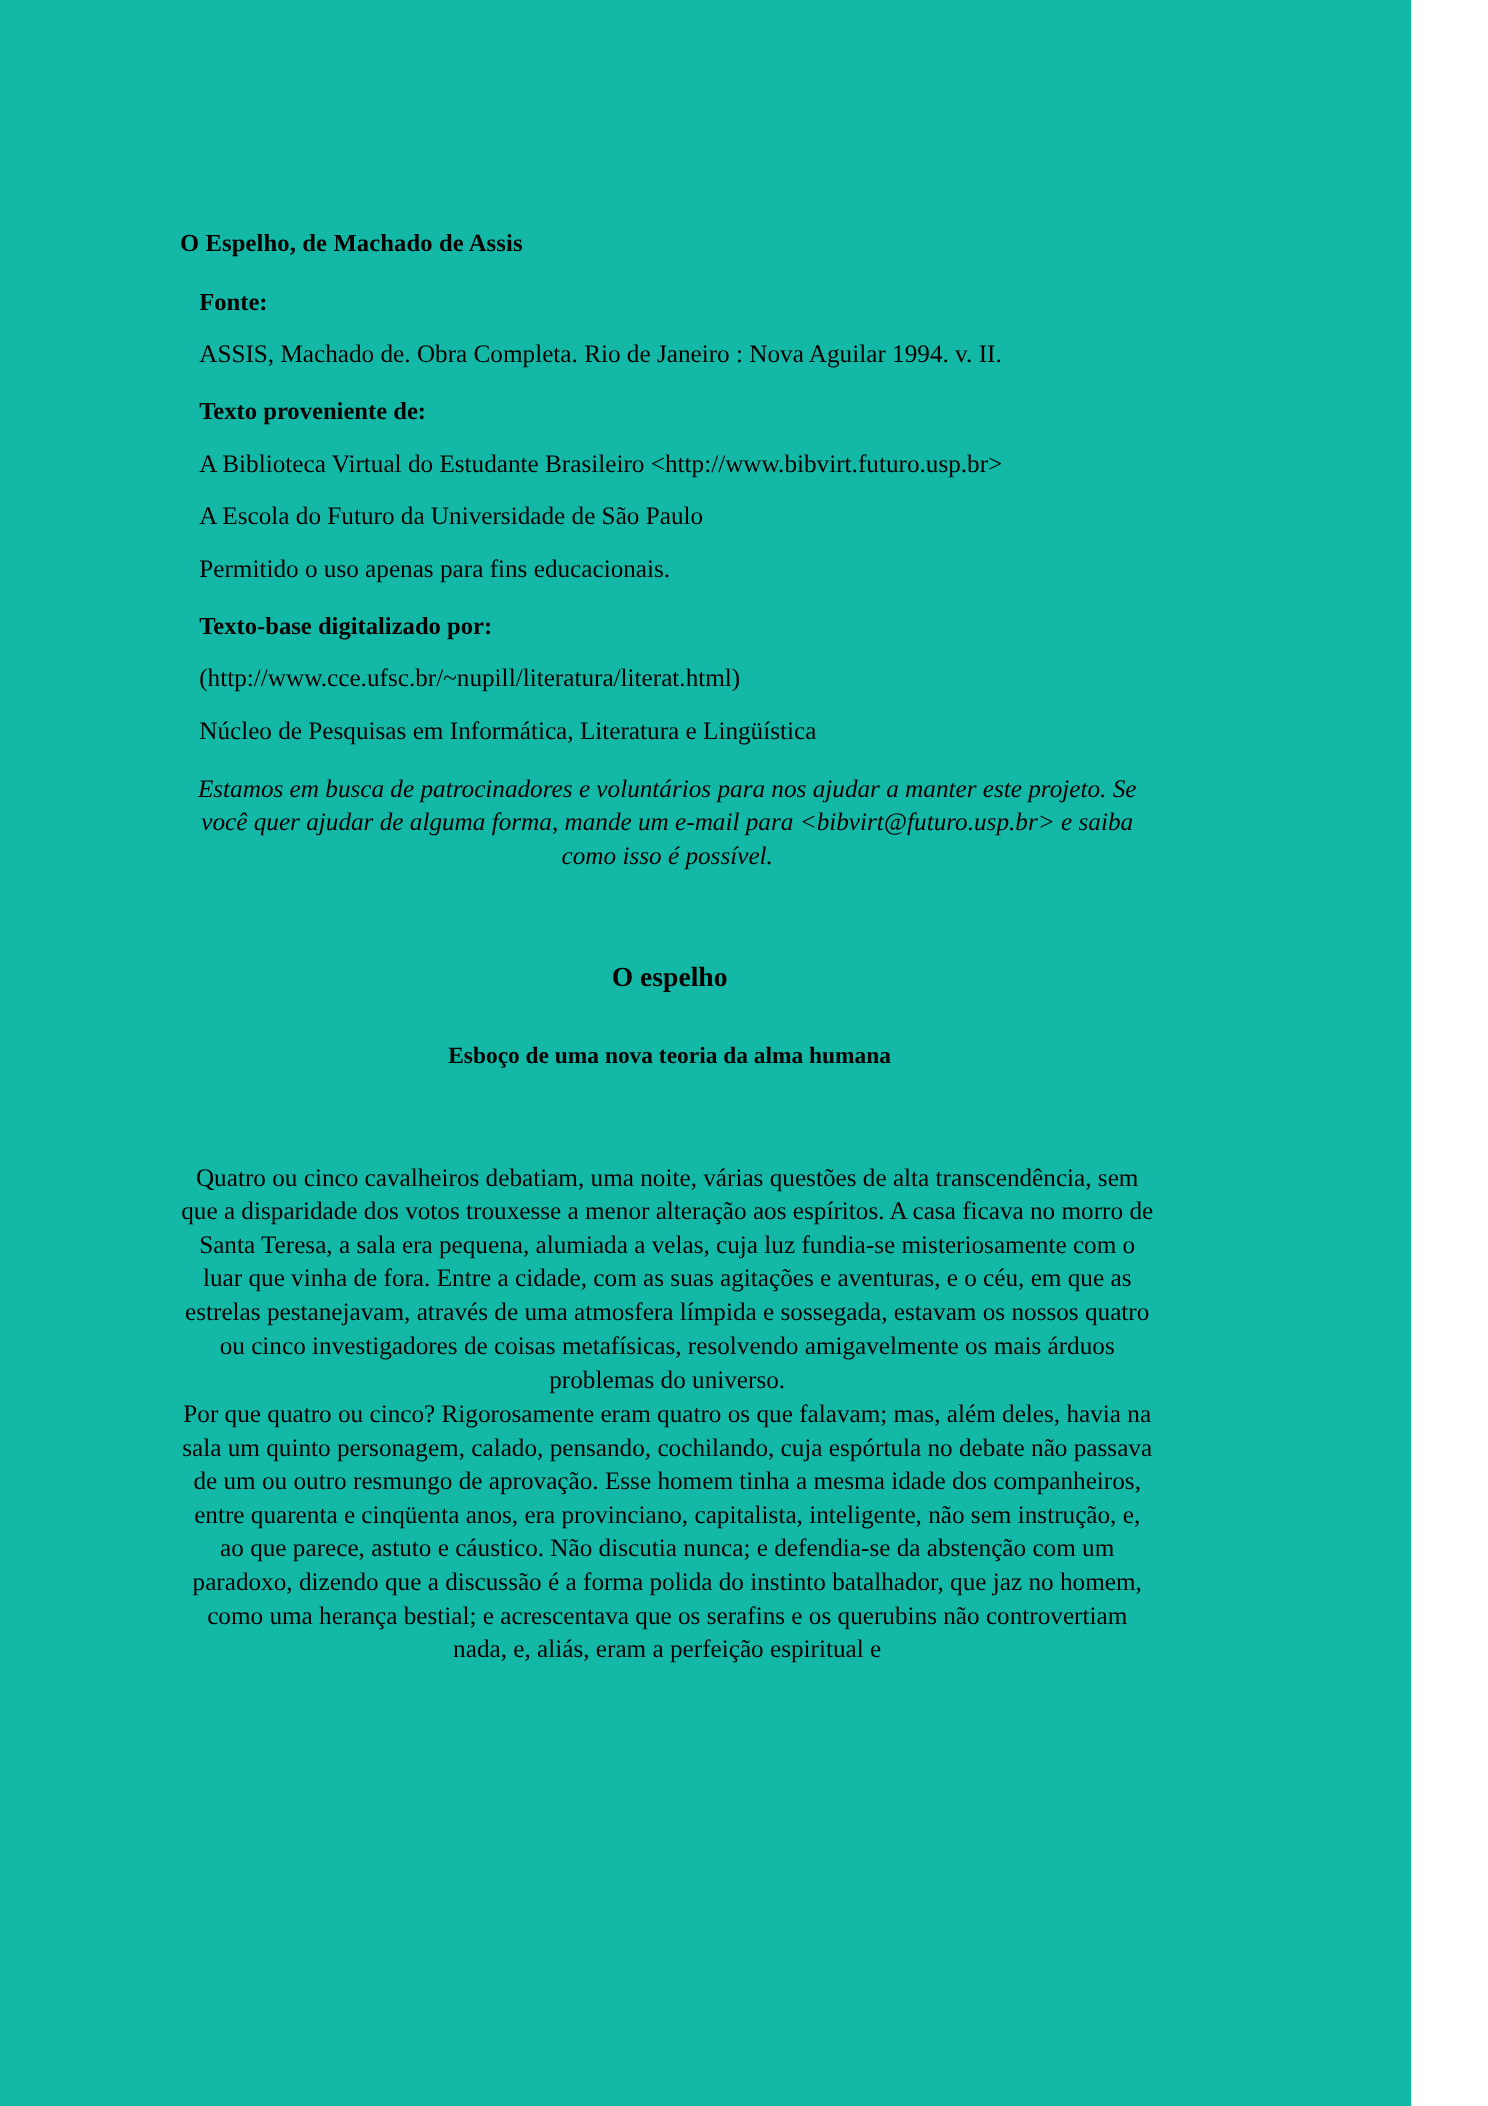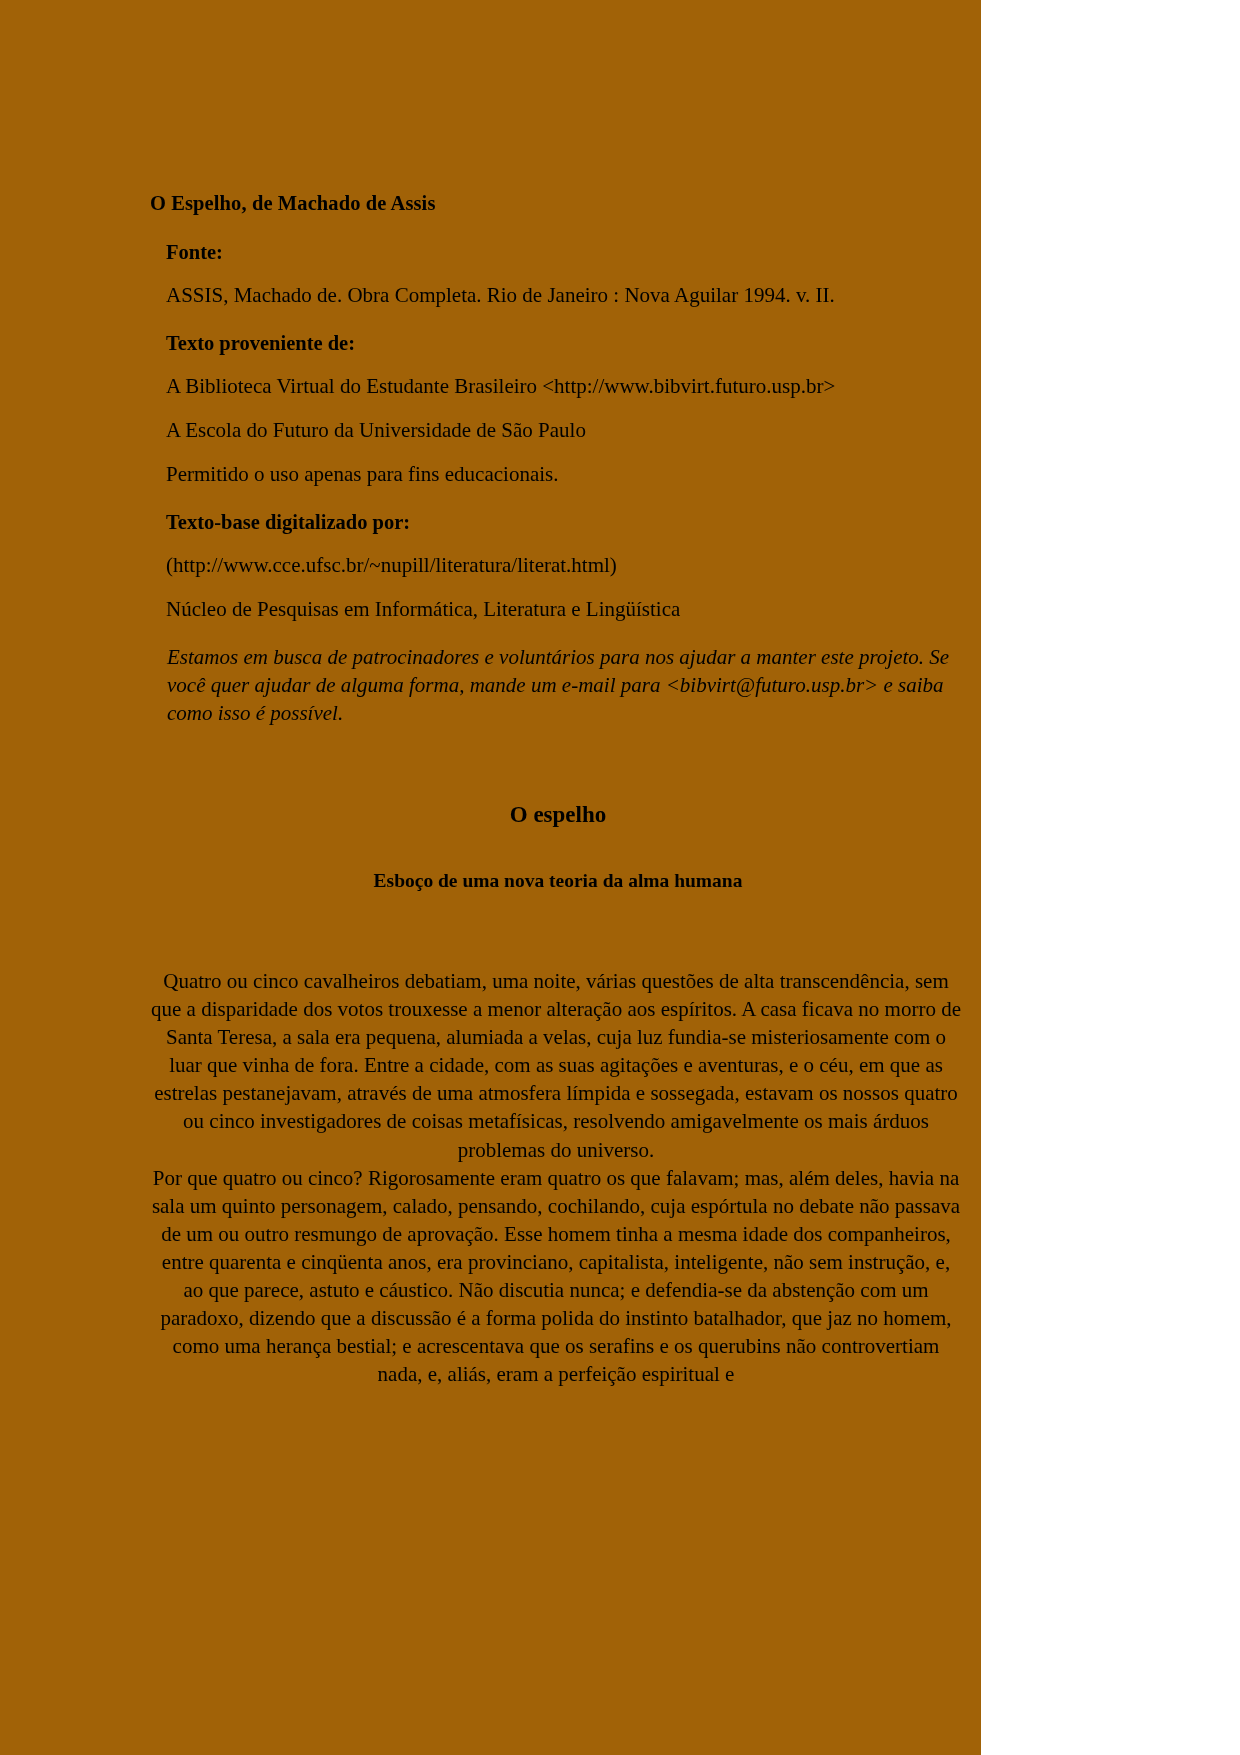--- a/index.html
+++ b/index.html
@@ -6,23 +6,23 @@
     margin: 0;
     padding: 0;
     background: #ffffff;
   }
   body {
     font-family: "Liberation Serif", "DejaVu Serif", serif;
     color: #000000;
   }
   .page {
     position: relative;
-    width: 981px;
+    width: 1176px;
     height: 1755px;
-    background: #a16207;
+    background: #14b8a6;
     overflow: hidden;
     box-sizing: border-box;
   }
   .content {
     position: absolute;
     left: 150px;
     top: 190px;
     width: 816px;
   }
   
@@ -52,22 +52,22 @@
     font-size: 21px;
     line-height: 1.33;
     text-align: justify;
     margin: 0 0 22px 0;
     width: 812px;
   }
   .appeal {
     font-size: 21px;
     font-style: italic;
     line-height: 1.33;
-    text-align: left;
-    margin: 17px;
+    text-align: center;
+    margin: 0;
     width: 812px;
   }
   
   .story-head {
     margin-top: 72px;
     text-align: center;
   }
   .story-title {
     font-size: 23px;
     font-weight: bold;

